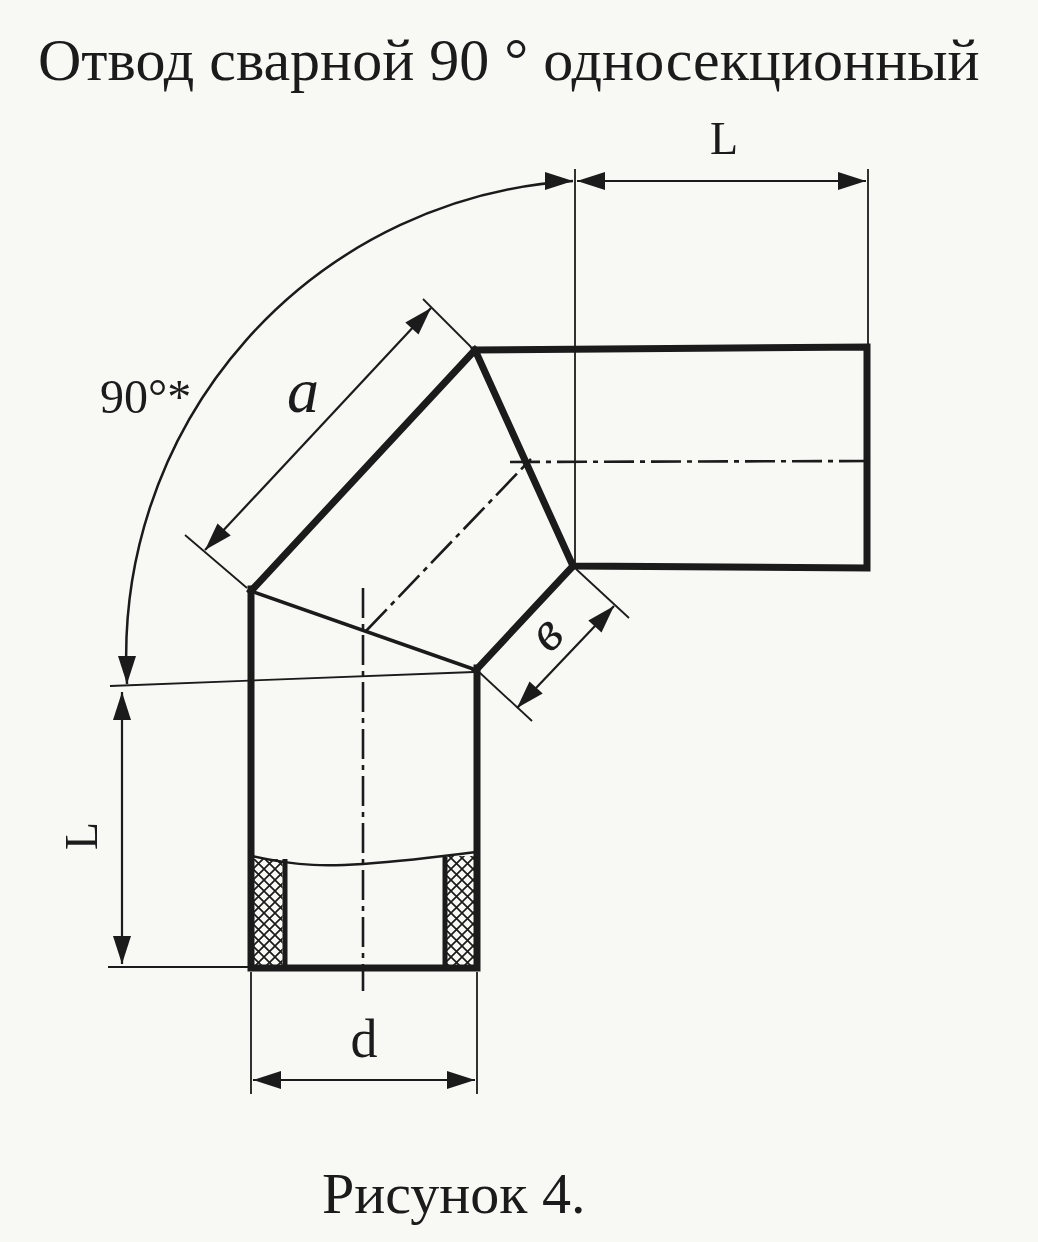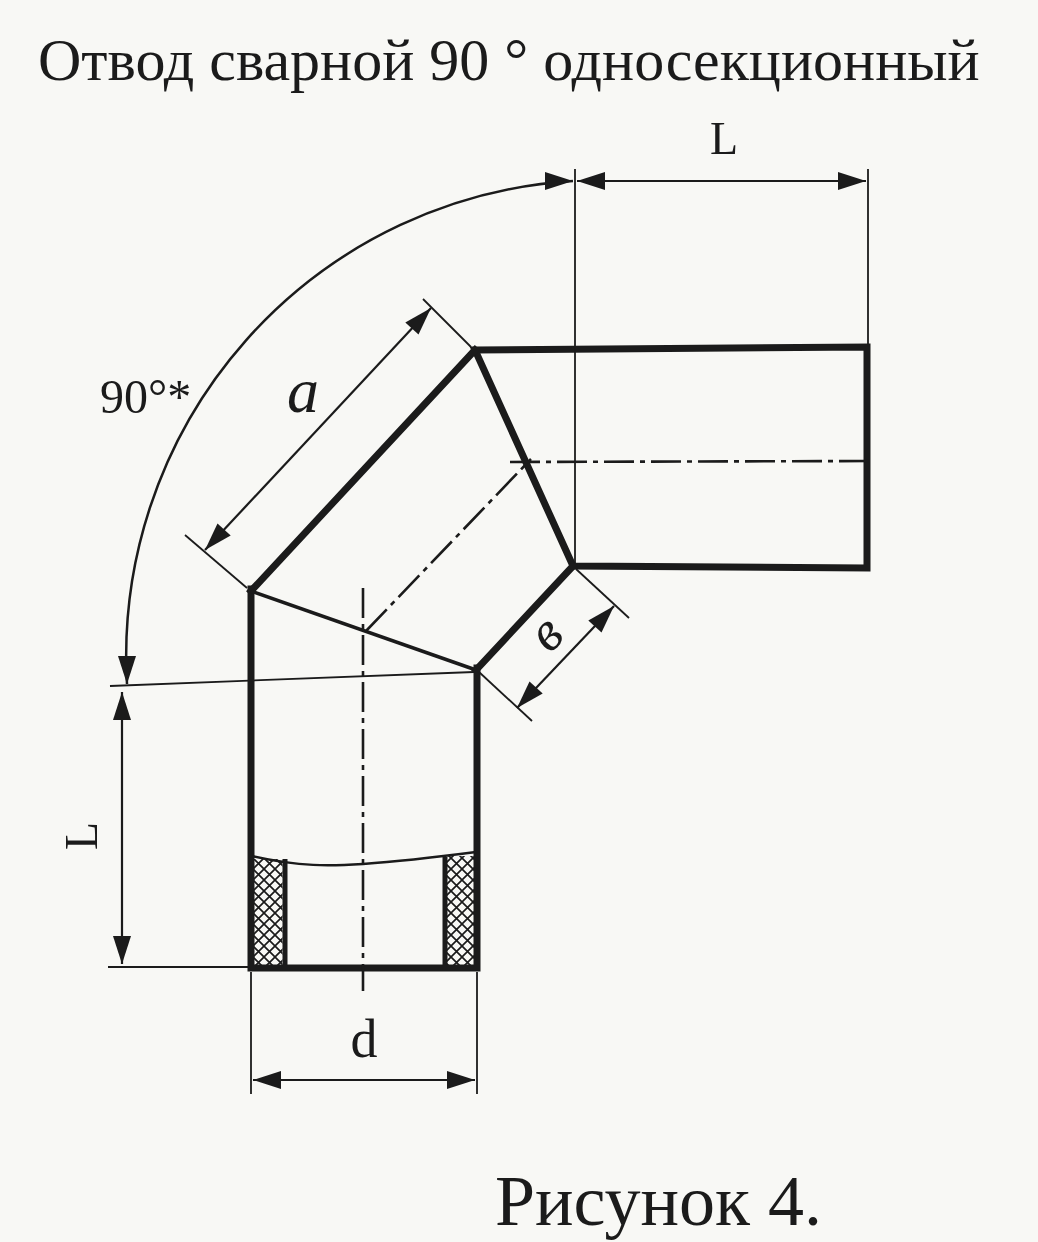--- a/index.html
+++ b/index.html
@@ -11,21 +11,21 @@
     color:var(--ink);
     overflow:hidden;
   }
   .title {
     position:absolute; left:38px; top:27px;
     font-size:60px; line-height:1.1; white-space:nowrap;
     letter-spacing:0px; color:var(--ink);
   }
   .caption {
     position:absolute; left:322px; top:1160px; width:500px;
-    text-align:right; font-size:72px; color:var(--ink);
+    text-align:left; font-size:58px; color:var(--ink);
     white-space:nowrap;
   }
   svg.drawing { position:absolute; left:0; top:0; }
   
   .ln   { stroke:var(--ink); fill:none; }
   .w7   { stroke-width:7; stroke-linejoin:miter; stroke-linecap:square; }
   .w5   { stroke-width:5; }
   .w35  { stroke-width:3.5; }
   .w25  { stroke-width:2.5; }
   .w22  { stroke-width:2.2; }

